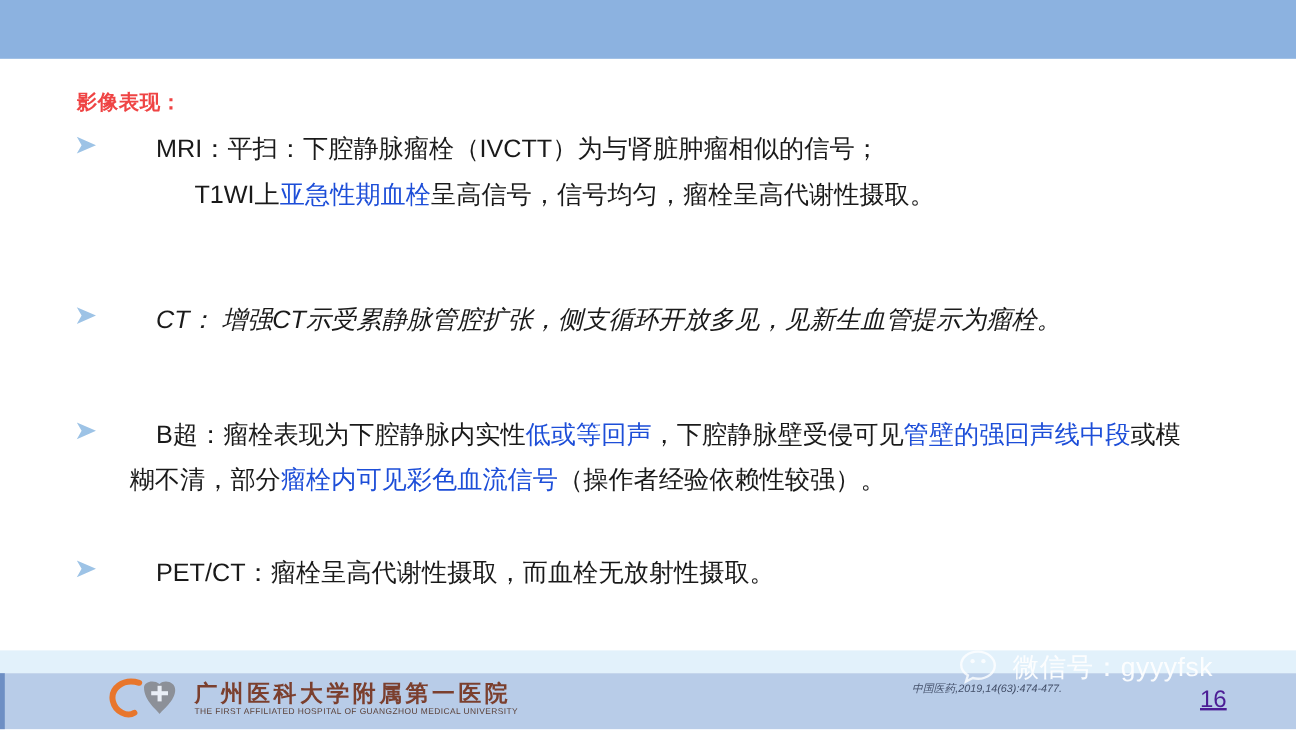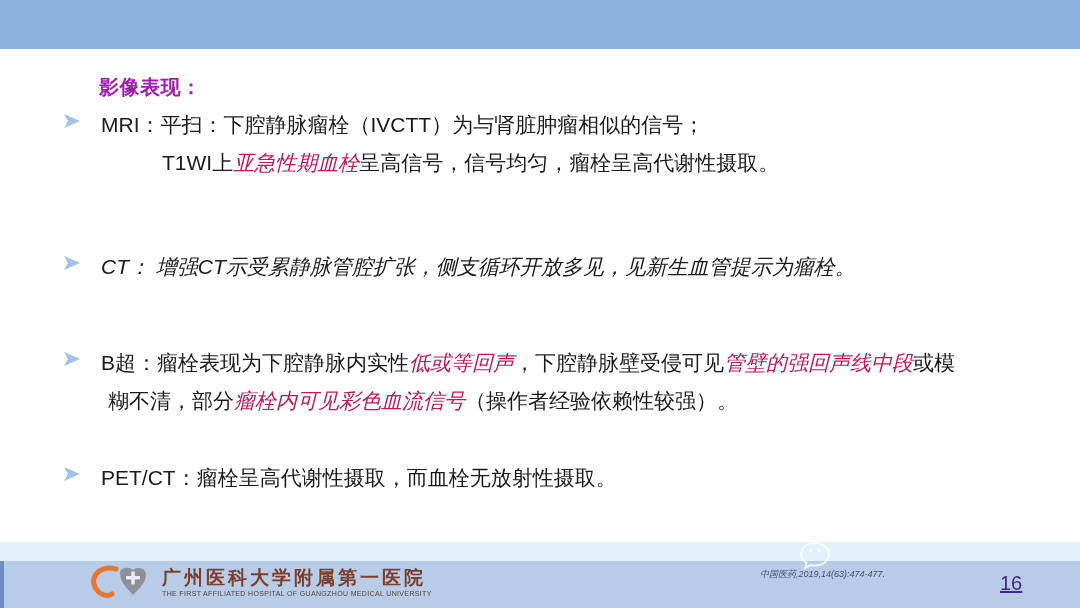--- a/index.html
+++ b/index.html
@@ -37,25 +37,24 @@
     position: absolute;
     left: 0;
     top: 49px;
     width: 1080px;
     height: 493px;
   }
   .slide-title {
     position: absolute;
     left: 64px;
     top: 25px;
-    font-size: 20px;
+    font-size: 17px;
     font-weight: bold;
-    color: #a21caf;
+    color: #ef4444;
     letter-spacing: 0.5px;
-    margin-left: 35px;
   }
 
   .bullet-block {
     position: absolute;
     left: 62px;
     width: 980px;
   }
   .bullet-row {
     position: relative;
     display: block;
@@ -63,21 +62,21 @@
   .arrow-icon {
     position: absolute;
     left: 0;
     top: 6px;
     width: 20px;
     height: 18px;
     display: block;
   }
   .bullet-text {
     display: block;
-    margin-left: 39px;
+    margin-left: 68px;
     font-size: 21px;
     line-height: 38px;
     color: #1a1a1a;
     white-space: nowrap;
   }
   .sub-line {
     display: block;
     margin-left: 100px;
     font-size: 21px;
     line-height: 38px;
@@ -86,22 +85,21 @@
   }
   .wrap-line {
     display: block;
     margin-left: 46px;
     font-size: 21px;
     line-height: 38px;
     color: #1a1a1a;
     white-space: nowrap;
   }
   .hl {
-    color: #be185d;
-    font-style: italic;
+    color: #1d4ed8;
   }
 
   
   #grp-mri  { top: 57px; }
   #grp-ct   { top: 199px; font-style: italic; }
   #grp-bus  { top: 295px; }
   #grp-pet  { top: 410px; }
 
   
   .bottom-lightstrip {
@@ -293,15 +291,16 @@
   <div class="page-num">16</div>
 
   <div class="watermark">
     <span class="wechat-icon">
       <svg width="38" height="32" viewBox="0 0 38 32">
         <path d="M15 3 C7 3, 1 8, 1 14 C1 17.6, 3.2 20.8, 6.6 22.8 L5 28 L10.6 25 C12 25.4, 13.5 25.6, 15 25.6 C23 25.6, 29 20.6, 29 14.6 C29 8.6, 23 3, 15 3 Z" fill="none" stroke="#ffffff" stroke-width="2" opacity="0.9"></path>
         <circle cx="10.5" cy="11" r="1.8" fill="#ffffff" opacity="0.9"></circle>
         <circle cx="19.5" cy="11" r="1.8" fill="#ffffff" opacity="0.9"></circle>
       </svg>
     </span>
+    <span class="wm-text">微信号：gyyyfsk</span>
   </div>
 
 </div>
 
 </body></html>

